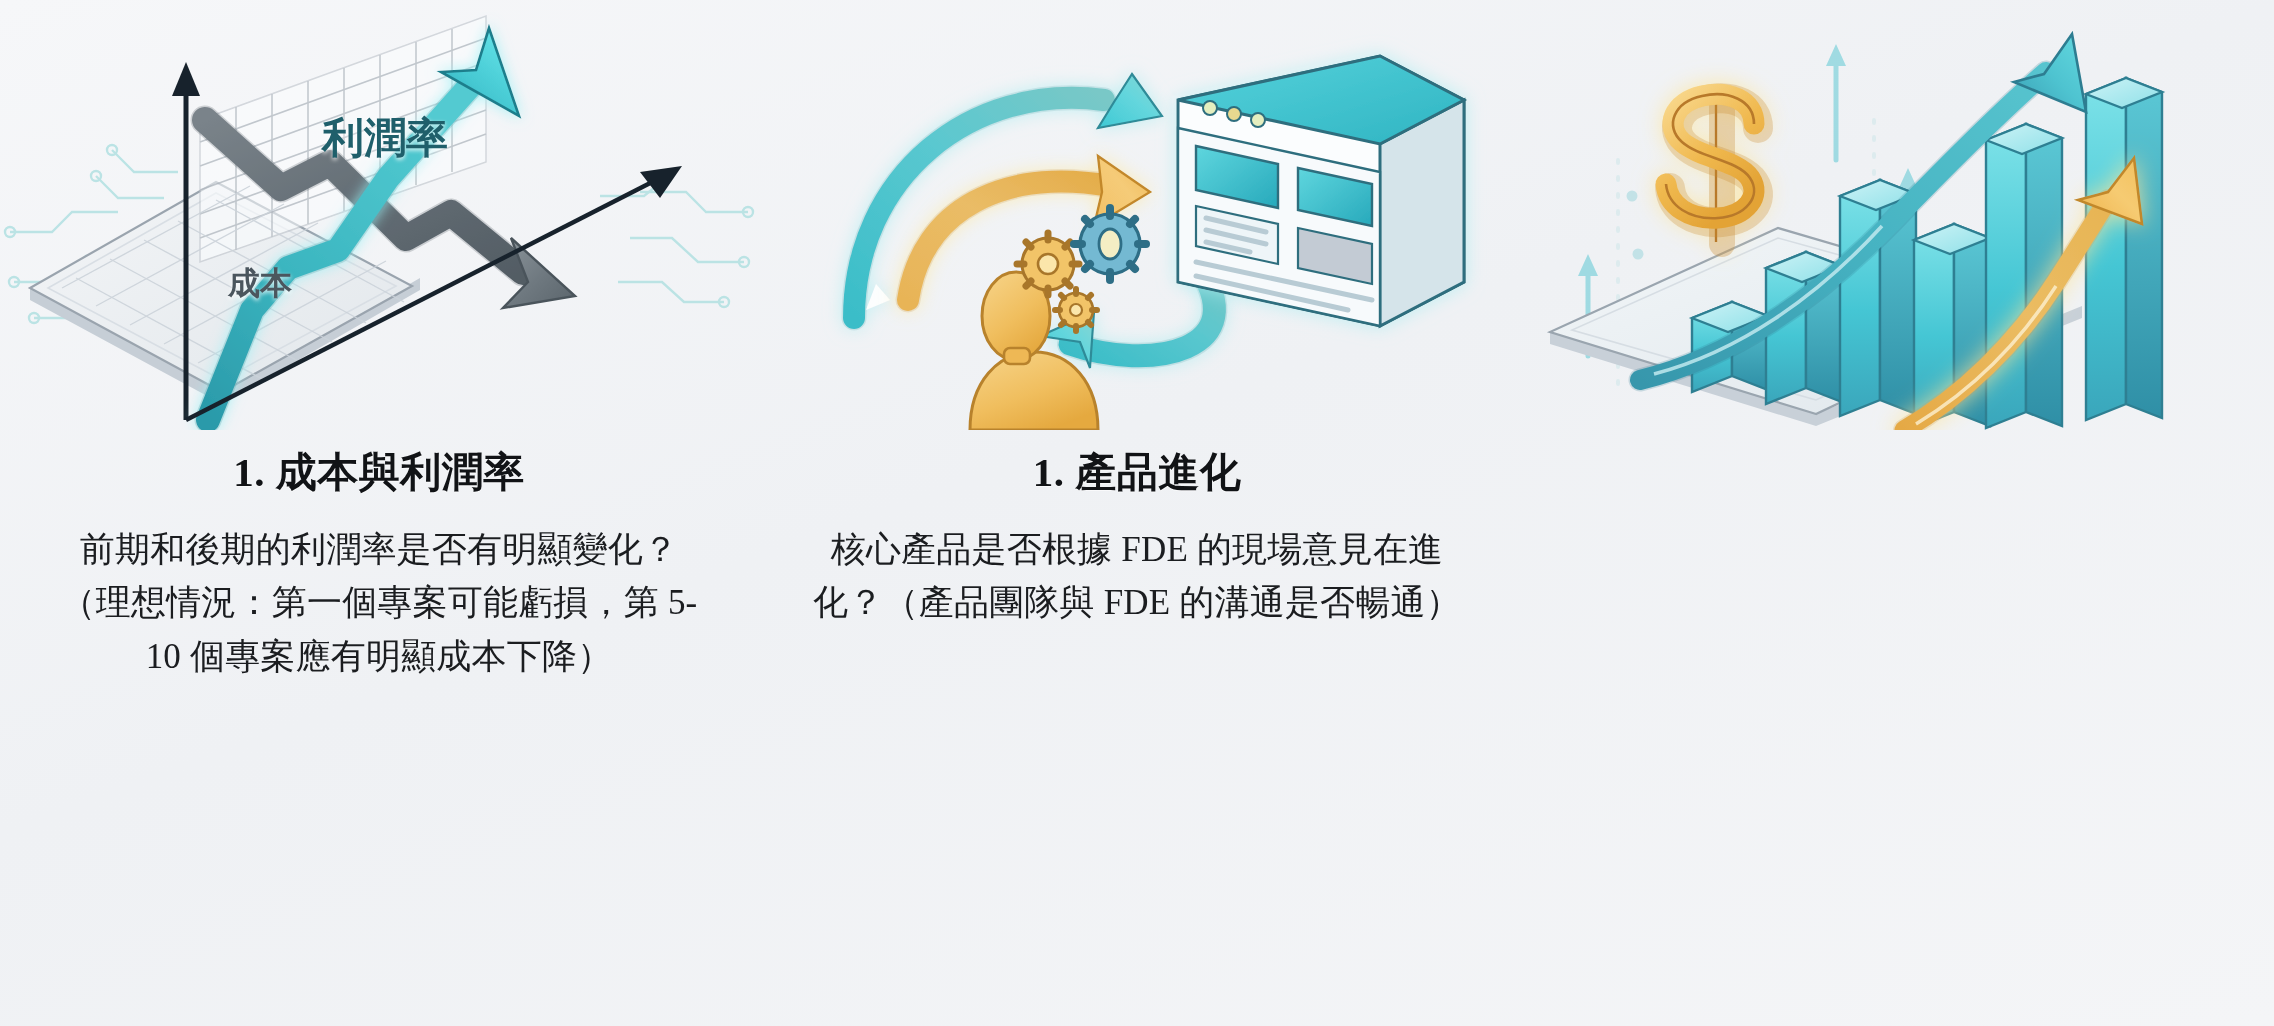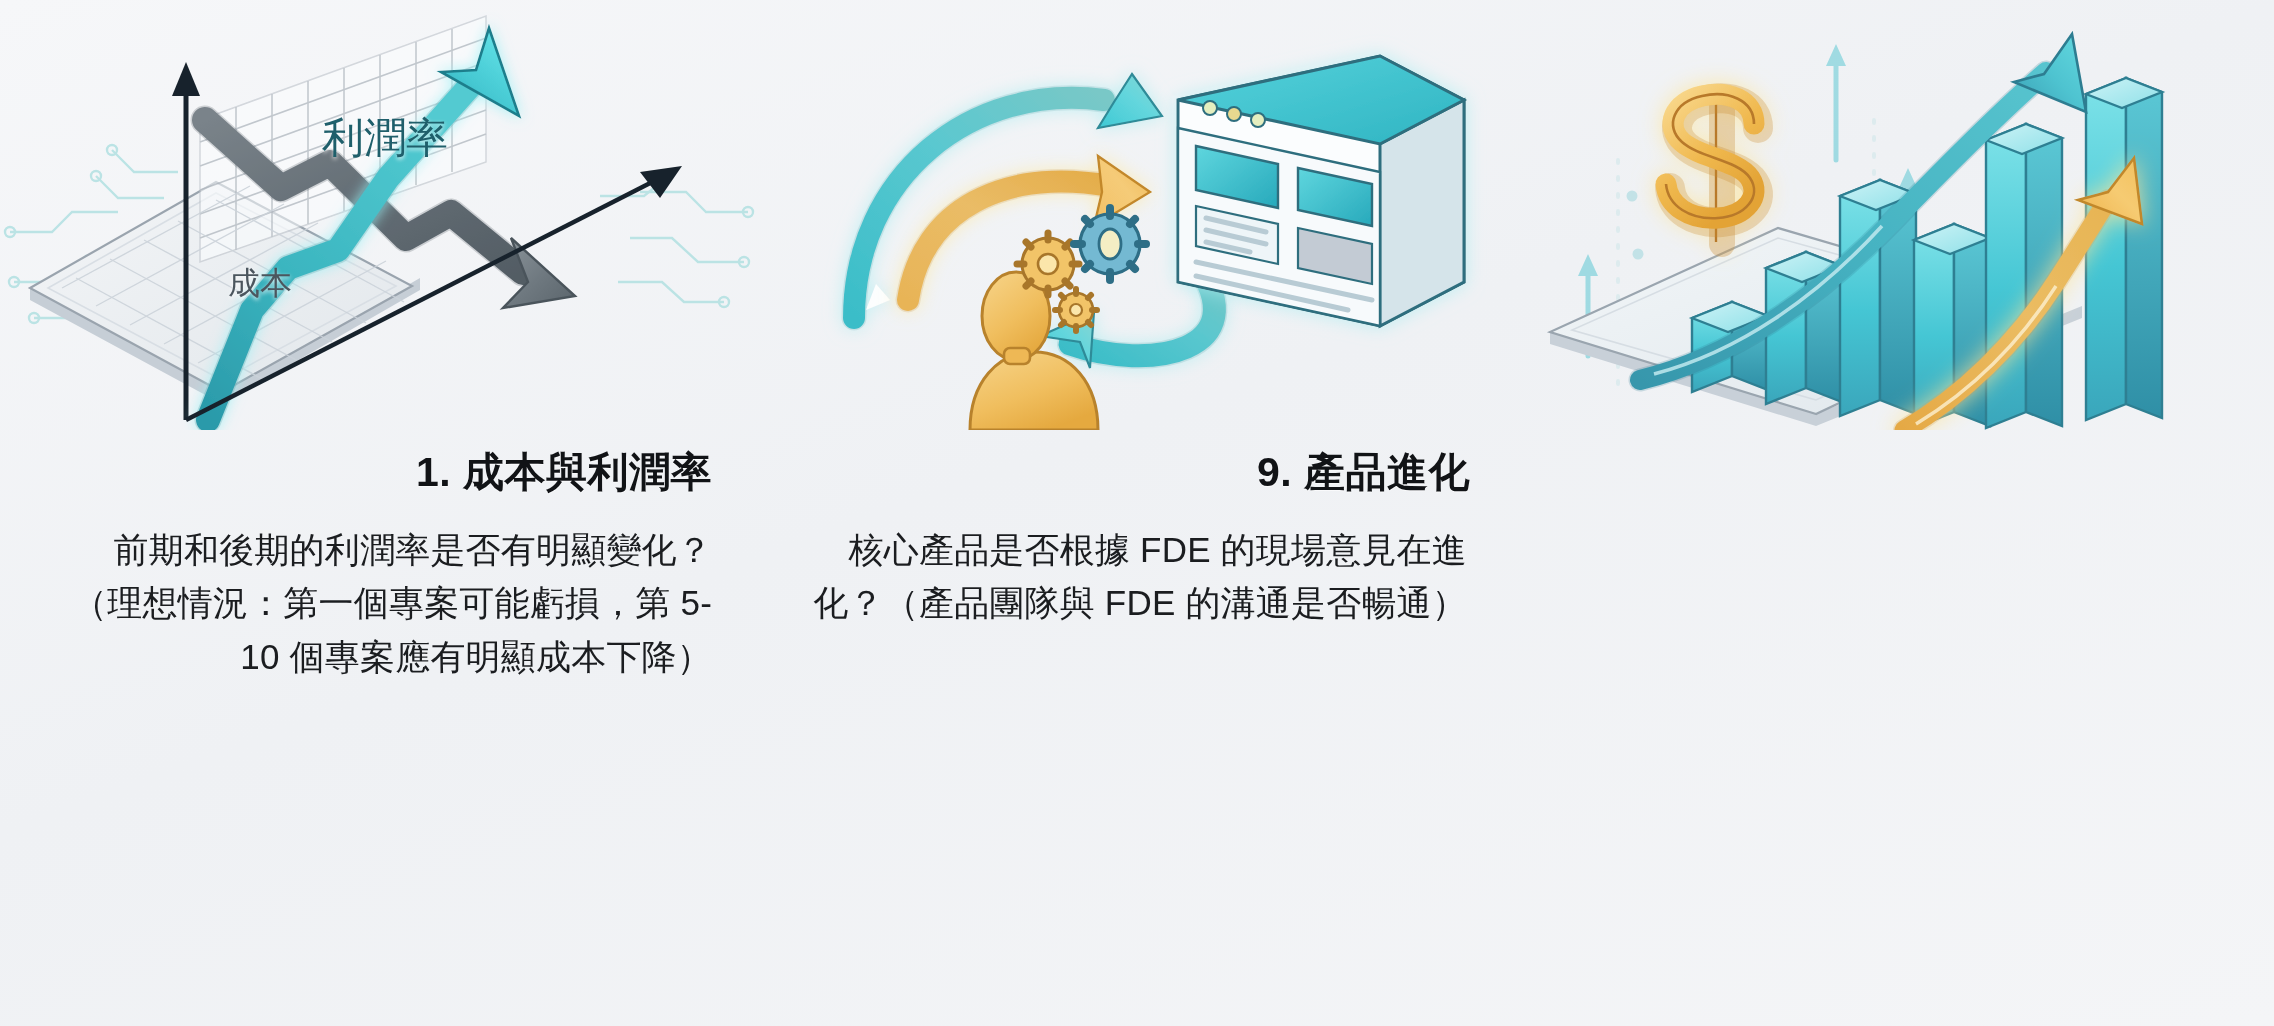--- a/index.html
+++ b/index.html
@@ -28,21 +28,22 @@
     position: relative;
     width: 100%;
     height: 430px;
     flex: 0 0 430px;
     overflow: hidden;
   }
   .illustration svg { display: block; width: 100%; height: 100%; }
   .caption-block {
     width: 100%;
     padding: 0 46px;
-    text-align: right;
+    text-align: center;
+    font-family: Liberation Serif, serif;
   }
   .card-title {
     font-size: 41px;
     font-weight: 700;
     color: #111316;
     letter-spacing: 0.5px;
     line-height: 1.2;
     margin-top: 18px;
     margin-bottom: 26px;
     text-shadow: 0 1px 0 rgba(255,255,255,0.6);
@@ -54,21 +55,21 @@
     line-height: 1.52;
     letter-spacing: 0.2px;
   }
   
   .col1 .card-body { max-width: 690px; margin: 0 auto; }
   .col2 .card-body { max-width: 660px; margin: 8px auto; }
   .col3 .card-body { max-width: 700px; margin: 0 auto; }
 
   .chart-label {
     position: absolute;
-    font-weight: 400;
+    font-weight: 700;
     white-space: nowrap;
     pointer-events: none;
   }
   .label-profit {
     font-size: 42px;
     color: #1f5f6b;
     left: 322px; top: 110px;
     text-shadow: 0 2px 4px rgba(255,255,255,0.85);
   }
   .label-cost {
@@ -340,21 +341,21 @@
             <g stroke="#b8cbd4" stroke-width="5" stroke-linecap="round">
               <path d="M438 262 L614 300"></path>
                 <path d="M438 276 L590 310"></path>
             </g>
           </g>
         </g>
       </svg>
     </div>
 
     <div class="caption-block">
-      <div class="card-title">9. 產品進化</div>
+      <div class="card-title">1. 產品進化</div>
       <div class="card-body">核心產品是否根據 FDE 的現場意見在進化？（產品團隊與 FDE 的溝通是否暢通）</div>
     </div>
   </div>
 
   <div class="column col3">
     <div class="illustration">
       <svg viewBox="0 0 758 430" preserveAspectRatio="xMidYMid meet" aria-hidden="true">
         <defs>
           <linearGradient id="barFace3" x1="0" y1="0" x2="0" y2="1">
             <stop offset="0%" stop-color="#7fe3e9"></stop>

